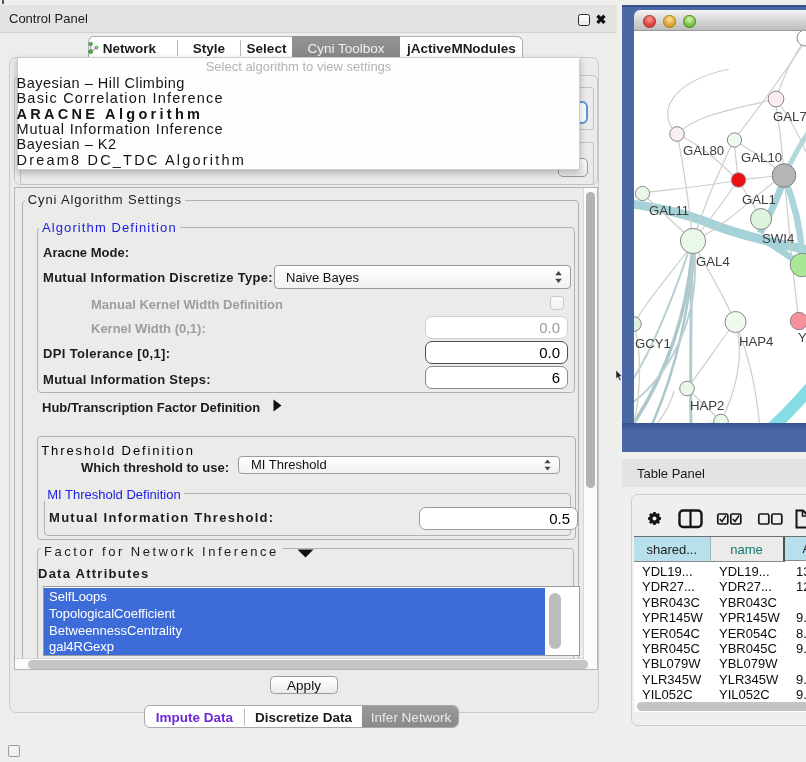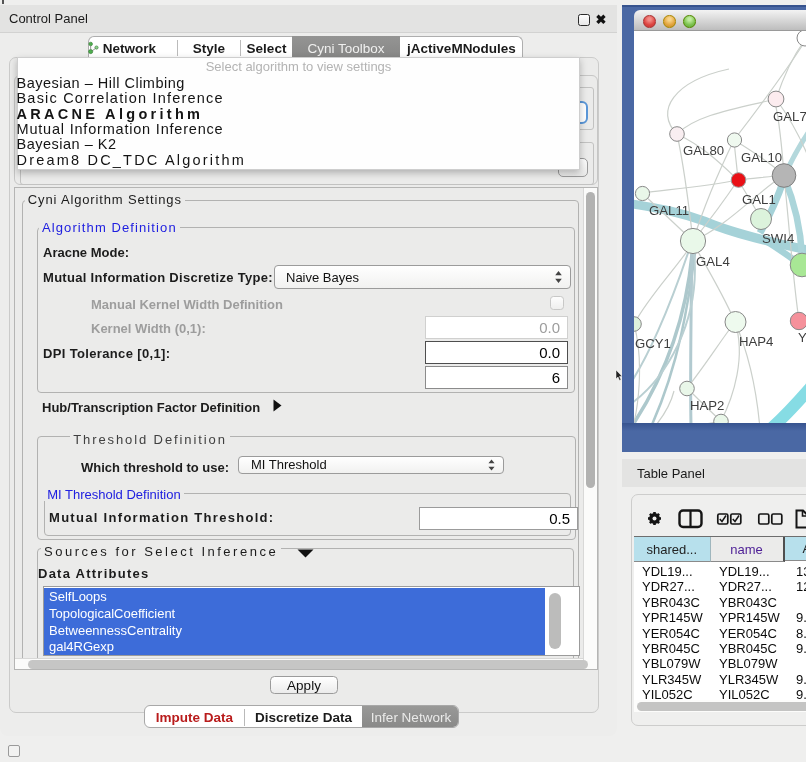--- a/index.html
+++ b/index.html
@@ -6,21 +6,21 @@
   body{width:806px;height:762px;font-family:"Liberation Sans",sans-serif;background:#efefee;}
   #stage{position:relative;width:806px;height:762px;overflow:hidden;background:#efefee;}
   .abs{position:absolute;}
   .lbl{position:absolute;font-size:13px;color:#1c1c1c;font-weight:bold;white-space:nowrap;}
   .dis{color:#9d9d9d;margin-left:48px;}
   .grp{position:absolute;border:1px solid #b2b2b1;border-radius:4px;}
   .gtitle{position:absolute;font-size:13px;background:#ebebea;padding:0 3px;white-space:nowrap;line-height:13px;}
   .combo{position:absolute;background:linear-gradient(#ffffff,#f1f1f0);border:1px solid #9b9b9b;border-radius:4px;box-sizing:border-box;}
   .combo .ct{position:absolute;left:11px;top:0;bottom:0;display:flex;align-items:center;font-size:13px;color:#111;}
   .arrows{position:absolute;right:7px;top:50%;transform:translateY(-50%);width:9px;}
-  .field{position:absolute;background:#fff;box-sizing:border-box;font-size:13px;text-align:right;}
+  .field{position:absolute;background:#fff;box-sizing:border-box;font-size:13px;text-align:right;border-radius:7px;}
   .fv{position:absolute;right:7px;top:0;bottom:0;display:flex;align-items:center;font-size:15px;}
 </style>
 </head>
 <body>
 <div id="stage">
 
   <div class="abs" style="left:0;top:5px;width:617px;height:731px;background:#ededec;border-radius:0 0 8px 8px;"></div>
   <div class="abs" style="left:0;top:5px;width:617px;height:27px;background:#e3e3e2;border-bottom:1px solid #d2d2d1;"></div>
   <div class="abs" style="left:9px;top:5px;height:27px;display:flex;align-items:center;font-size:13px;color:#1a1a1a;">Control Panel</div>
   <div class="abs" style="left:578px;top:14px;width:10px;height:10px;border:1.6px solid #2a2a2a;border-radius:2.5px;background:linear-gradient(#fdfdfd,#e8e8e8);"></div>
@@ -68,69 +68,70 @@
     <div class="lbl dis" style="left:28px;top:109px;">Manual Kernel Width Definition</div>
     <div class="abs" style="left:535px;top:108px;width:14px;height:14px;border:1px solid #c8c8c7;border-radius:3.5px;background:linear-gradient(#fdfdfd,#efefee);box-sizing:border-box;"></div>
     <div class="lbl dis" style="left:28px;top:133px;">Kernel Width (0,1):</div>
     <div class="field" style="left:410px;top:127.5px;width:143px;height:23px;border:1px solid #d0d0cf;">
         <span class="fv" style="color:#9d9d9d;">0.0</span>
       </div>
     <div class="lbl" style="left:28px;top:158px;letter-spacing:0.35px;">DPI Tolerance [0,1]:</div>
     <div class="field" style="left:410px;top:152.5px;width:143px;height:23.5px;border:1.5px solid #4e4e4e;">
         <span class="fv" style="color:#000;">0.0</span>
       </div>
+    <div class="lbl" style="left:28px;top:183.5px;letter-spacing:0.3px;">Mutual Information Steps:</div>
     <div class="field" style="left:410px;top:178px;width:143px;height:23px;border:1px solid #8b8b8b;">
         <span class="fv" style="color:#000;">6</span>
       </div>
 
     <div class="lbl" style="left:27px;top:212px;">Hub/Transcription Factor Definition</div>
     <svg class="abs" style="left:257px;top:211px;" width="11" height="13" viewBox="0 0 11 13">
         <path d="M1.5 0.5 L9.5 6.5 L1.5 12.5 Z" fill="#111"></path>
       </svg>
 
     <div class="grp" style="left:22px;top:247.5px;width:537px;height:102px;"></div>
-    <div class="gtitle" style="left:23.2px;top:245px;color:#404040;letter-spacing:1.9px;margin-left:32px;">Threshold Definition</div>
+    <div class="gtitle" style="left:23.2px;top:256px;color:#000000;letter-spacing:1.9px;">Threshold Definition</div>
     <div class="lbl" style="left:66px;top:271.5px;">Which threshold to use:</div>
-    <div class="combo" style="left:223px;top:267.5px;width:266px;height:18px;">
+    <div class="combo" style="left:223px;top:267.5px;width:322px;height:18px;">
         <span class="ct" style="left:12px;">MI Threshold</span>
         <svg class="arrows" width="8" height="13" viewBox="0 0 9 14">
           <path d="M4.5 1 L7.8 5.2 L1.2 5.2 Z M4.5 13 L7.8 8.8 L1.2 8.8 Z" fill="#444"></path>
         </svg>
       </div>
 
     <div class="grp" style="left:29px;top:305px;width:525px;height:41px;"></div>
     <div class="gtitle" style="left:29.2px;top:299.5px;color:#2020e0;">MI Threshold Definition</div>
     <div class="lbl" style="left:34px;top:321.5px;letter-spacing:1.3px;">Mutual Information Threshold:</div>
     <div class="field" style="left:404px;top:318.5px;width:159px;height:23.5px;border:1px solid #9b9b9b;">
         <span class="fv" style="color:#000;">0.5</span>
       </div>
 
     <div class="grp" style="left:22px;top:360px;width:535px;height:112px;"></div>
-    <div class="gtitle" style="left:26.1px;top:356.5px;color:#1c1c1c;letter-spacing:2.5px;">Sources for Select Inference</div>
+    <div class="gtitle" style="left:26.1px;top:356.5px;color:#1c1c1c;letter-spacing:2.5px;">Factor for Network Inference</div>
     <svg class="abs" style="left:282px;top:361px;" width="17" height="9" viewBox="0 0 17 9">
         <path d="M0.5 0.5 L16.5 0.5 L8.5 8.5 Z" fill="#111"></path>
       </svg>
     <div class="lbl" style="left:23px;top:378px;letter-spacing:1.25px;">Data Attributes</div>
 
     <div class="abs" style="left:28px;top:398px;width:537px;height:70px;background:#fff;border:1px solid #9b9b9b;box-sizing:border-box;overflow:hidden;">
       <div class="abs" style="left:0;top:1px;width:501px;height:68px;background:#3d6cd9;"></div>
       <div class="abs" style="left:5px;top:2px;font-size:13px;color:#fff;line-height:16.8px;white-space:nowrap;">SelfLoops<br>TopologicalCoefficient<br>BetweennessCentrality<br>gal4RGexp</div>
       <div class="abs" style="left:505px;top:6px;width:12px;height:56px;background:#bcbcbb;border-radius:6px;"></div>
     </div>
 
     <div class="abs" style="left:568px;top:0;width:14px;height:481px;background:#fbfbfa;border-left:1px solid #d8d8d7;box-sizing:border-box;"></div>
     <div class="abs" style="left:570.5px;top:4px;width:9.5px;height:296px;background:#b2b2b1;border-radius:5px;"></div>
     <div class="abs" style="left:0;top:470px;width:568px;height:12px;background:#fbfbfa;border-top:1px solid #d8d8d7;box-sizing:border-box;"></div>
     <div class="abs" style="left:13px;top:471.5px;width:560px;height:9.5px;background:#c6c6c5;border-radius:5px;"></div>
   </div>
 
   <div class="abs" style="left:270px;top:676px;width:68px;height:18px;background:linear-gradient(#ffffff,#ebebeb);border:1px solid #9b9b9b;border-radius:4.5px;box-sizing:border-box;display:flex;align-items:center;justify-content:center;font-size:13.5px;color:#111;">Apply</div>
 
   <div class="abs" style="left:144px;top:705px;width:315px;height:23px;background:#ffffff;border:1px solid #a8a8a8;border-radius:6px;box-sizing:border-box;overflow:hidden;">
-    <div class="abs" style="left:0;top:0;width:99px;height:23px;display:flex;align-items:center;justify-content:center;font-size:13.5px;font-weight:bold;color:#b91c1c;">Impute Data</div>
+    <div class="abs" style="left:0;top:0;width:99px;height:23px;display:flex;align-items:center;justify-content:center;font-size:13.5px;font-weight:bold;color:#6d28d9;">Impute Data</div>
     <div class="abs" style="left:99px;top:3px;width:1px;height:17px;background:#b9b9b9;"></div>
     <div class="abs" style="left:100px;top:0;width:117px;height:23px;display:flex;align-items:center;justify-content:center;font-size:13.5px;font-weight:bold;color:#1b1b1b;">Discretize Data</div>
     <div class="abs" style="left:217px;top:0;width:98px;height:23px;background:linear-gradient(#999998,#888887);display:flex;align-items:center;justify-content:center;font-size:13.5px;color:#eaeae9;">Infer Network</div>
   </div>
 
   <div class="abs" style="left:8px;top:745px;width:12px;height:12px;border:1.5px solid #9a9a9a;border-radius:2px;background:#f2f2f1;box-sizing:border-box;"></div>
 
   <div class="abs" style="left:17px;top:57px;width:563px;height:113px;background:#fefefe;border:1px solid #cecece;box-sizing:border-box;box-shadow:0 3px 7px rgba(0,0,0,0.25);">
     <div class="abs" style="left:0;top:1px;width:561px;height:14px;display:flex;align-items:center;justify-content:center;font-size:13px;color:#b3b3b3;">Select algorithm to view settings</div>
     <div class="abs" style="left:-1.5px;top:18px;font-size:14.5px;color:#141414;line-height:15.35px;white-space:nowrap;"><span style="letter-spacing:0.5px;">Bayesian – Hill Climbing</span><br><span style="letter-spacing:1.2px;">Basic Correlation Inference</span><br><span style="font-weight:bold;letter-spacing:3.3px;">ARACNE Algorithm</span><br><span style="letter-spacing:0.8px;">Mutual Information Inference</span><br><span style="letter-spacing:0.5px;">Bayesian – K2</span><br><span style="letter-spacing:2.2px;">Dream8 DC_TDC Algorithm</span></div>
@@ -262,21 +263,21 @@
       <rect x="113.8" y="5" width="10" height="10" rx="1.5" stroke-width="1.7"></rect>
       <rect x="126.8" y="5" width="10" height="10" rx="1.5" stroke-width="1.7"></rect>
 
       <path d="M 151.5 18.5 L 151.5 1.5 L 158 1.5 L 163 6.5 L 163 18.5 Z" stroke-width="2"></path>
         <path d="M 157.5 1.5 L 157.5 7 L 163 7" stroke-width="1.6"></path>
     </g>
   </svg>
 
   <div class="abs" style="left:634px;top:536px;width:172px;height:176px;background:#fff;overflow:hidden;border-top:1.5px solid #6e6e6e;box-sizing:border-box;">
     <div class="abs" style="left:0;top:0;width:75.5px;height:24px;background:#b7e0ec;border-right:1px solid #9fb6bd;border-bottom:1px solid #8a8a8a;display:flex;align-items:center;justify-content:center;font-size:13px;color:#222;">shared...</div>
-    <div class="abs" style="left:76.5px;top:0;width:72px;height:24px;background:#ebebea;border-right:2px solid #4f4f4f;border-bottom:1px solid #8a8a8a;display:flex;align-items:center;justify-content:center;font-size:13px;color:#4c1d95;">name</div>
+    <div class="abs" style="left:76.5px;top:0;width:72px;height:24px;background:#ebebea;border-right:2px solid #4f4f4f;border-bottom:1px solid #8a8a8a;display:flex;align-items:center;justify-content:center;font-size:13px;color:#0f766e;">name</div>
     <div class="abs" style="left:150.5px;top:0;width:22px;height:24px;background:#b7e0ec;border-bottom:1px solid #8a8a8a;font-size:13px;color:#222;padding-left:18px;line-height:23px;box-sizing:border-box;">A</div>
     <div class="abs" style="left:8px;top:27px;font-size:13px;color:#0c0c0c;line-height:15.4px;white-space:pre;">YDL19...
 YDR27...
 YBR043C
 YPR145W
 YER054C
 YBR045C
 YBL079W
 YLR345W
 YIL052C</div>

